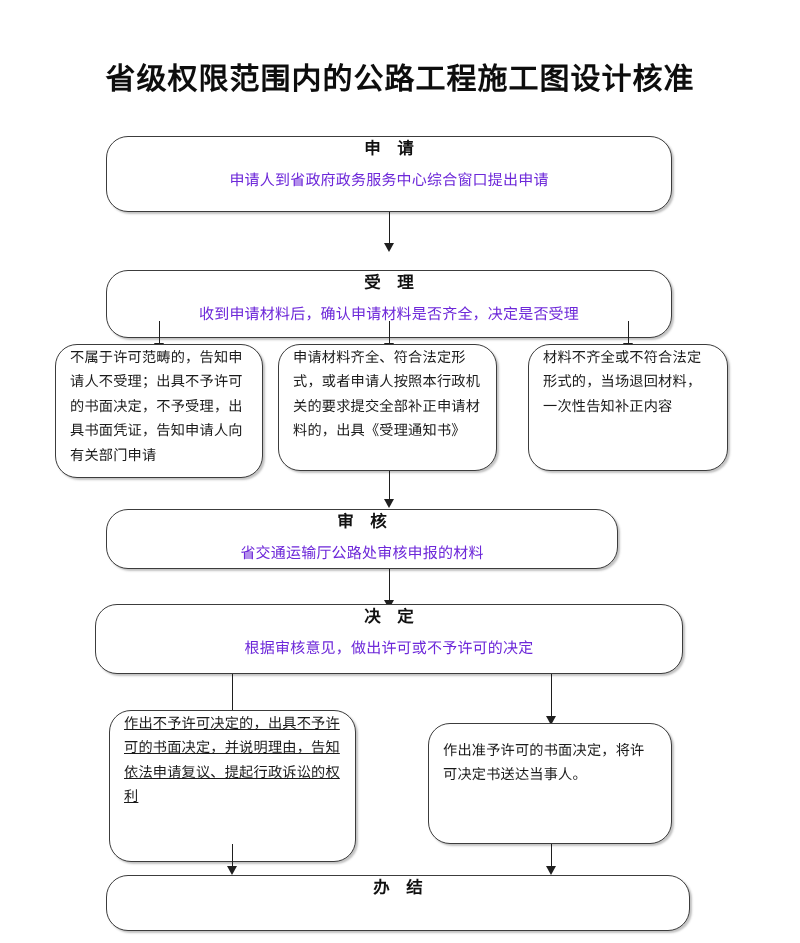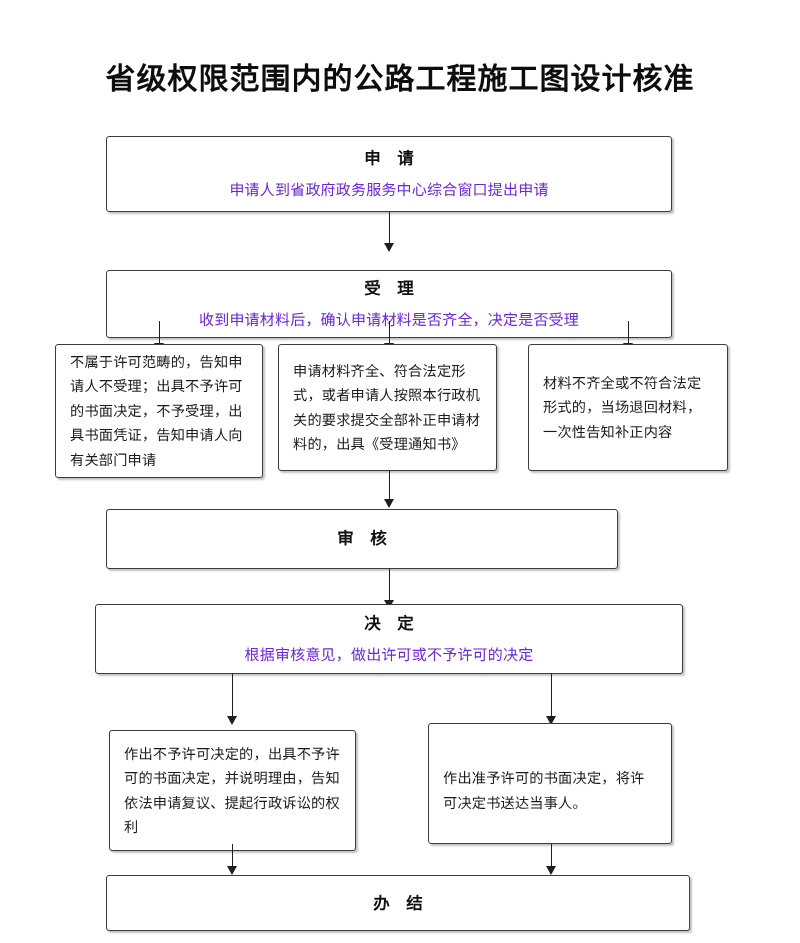--- a/index.html
+++ b/index.html
@@ -35,26 +35,25 @@
     color: #0d0d0d;
     white-space: nowrap;
   }
 
   
   .fbox {
     position: absolute;
     box-sizing: border-box;
     background: #ffffff;
     border: 1.3px solid #3c3c3c;
-    border-radius: 3px;
+    border-radius: 22px;
     box-shadow: 2px 2px 2px rgba(120,120,120,0.45);
     display: flex;
     flex-direction: column;
     align-items: center;
-    justify-content: center;
     text-align: center;
     overflow: hidden;
   }
   .fbox .heading {
     font-family: "Liberation Sans", "DejaVu Sans", sans-serif;
     font-weight: bold;
     font-size: 16.5px;
     letter-spacing: 6px;
     text-indent: 6px;
     color: #111111;
@@ -135,37 +134,38 @@
 
   <div class="fbox" style="left:528px; top:344px; width:200px; height:127px;">
     <div class="para">材料不齐全或不符合法定形式的，当场退回材料，一次性告知补正内容</div>
   </div>
 
   <div class="vline" style="left:389px; top:471px; height:30px;"></div>
   <div class="arrowhead" style="left:384px; top:499px;"></div>
 
   <div class="fbox" style="left:106px; top:509px; width:512px; height:60px;">
     <div class="heading">审 核</div>
+    <div class="sub">省交通运输厅公路处审核申报的材料</div>
   </div>
 
   <div class="vline" style="left:389px; top:569px; height:34px;"></div>
   <div class="arrowhead" style="left:384px; top:600px;"></div>
 
   <div class="fbox" style="left:95px; top:604px; width:588px; height:70px;">
     <div class="heading">决 定</div>
     <div class="sub">根据审核意见，做出许可或不予许可的决定</div>
   </div>
 
   <div class="vline" style="left:232px; top:674px; height:44px;"></div>
   <div class="arrowhead" style="left:227px; top:716px;"></div>
 
   <div class="vline" style="left:551px; top:674px; height:44px;"></div>
   <div class="arrowhead" style="left:546px; top:716px;"></div>
 
-  <div class="fbox" style="left:109px; top:730px; width:247px; height:121px;">
+  <div class="fbox" style="left:109px; top:710px; width:247px; height:152px;text-decoration:underline;">
     <div class="para">作出不予许可决定的，出具不予许可的书面决定，并说明理由，告知依法申请复议、提起行政诉讼的权利</div>
   </div>
 
   <div class="fbox" style="left:428px; top:723px; width:244px; height:121px;">
     <div class="para" style="align-self:flex-start; margin-top:14px;">作出准予许可的书面决定，将许可决定书送达当事人。</div>
   </div>
 
   <div class="vline" style="left:232px; top:844px; height:24px;"></div>
   <div class="arrowhead" style="left:227px; top:866px;"></div>
 

